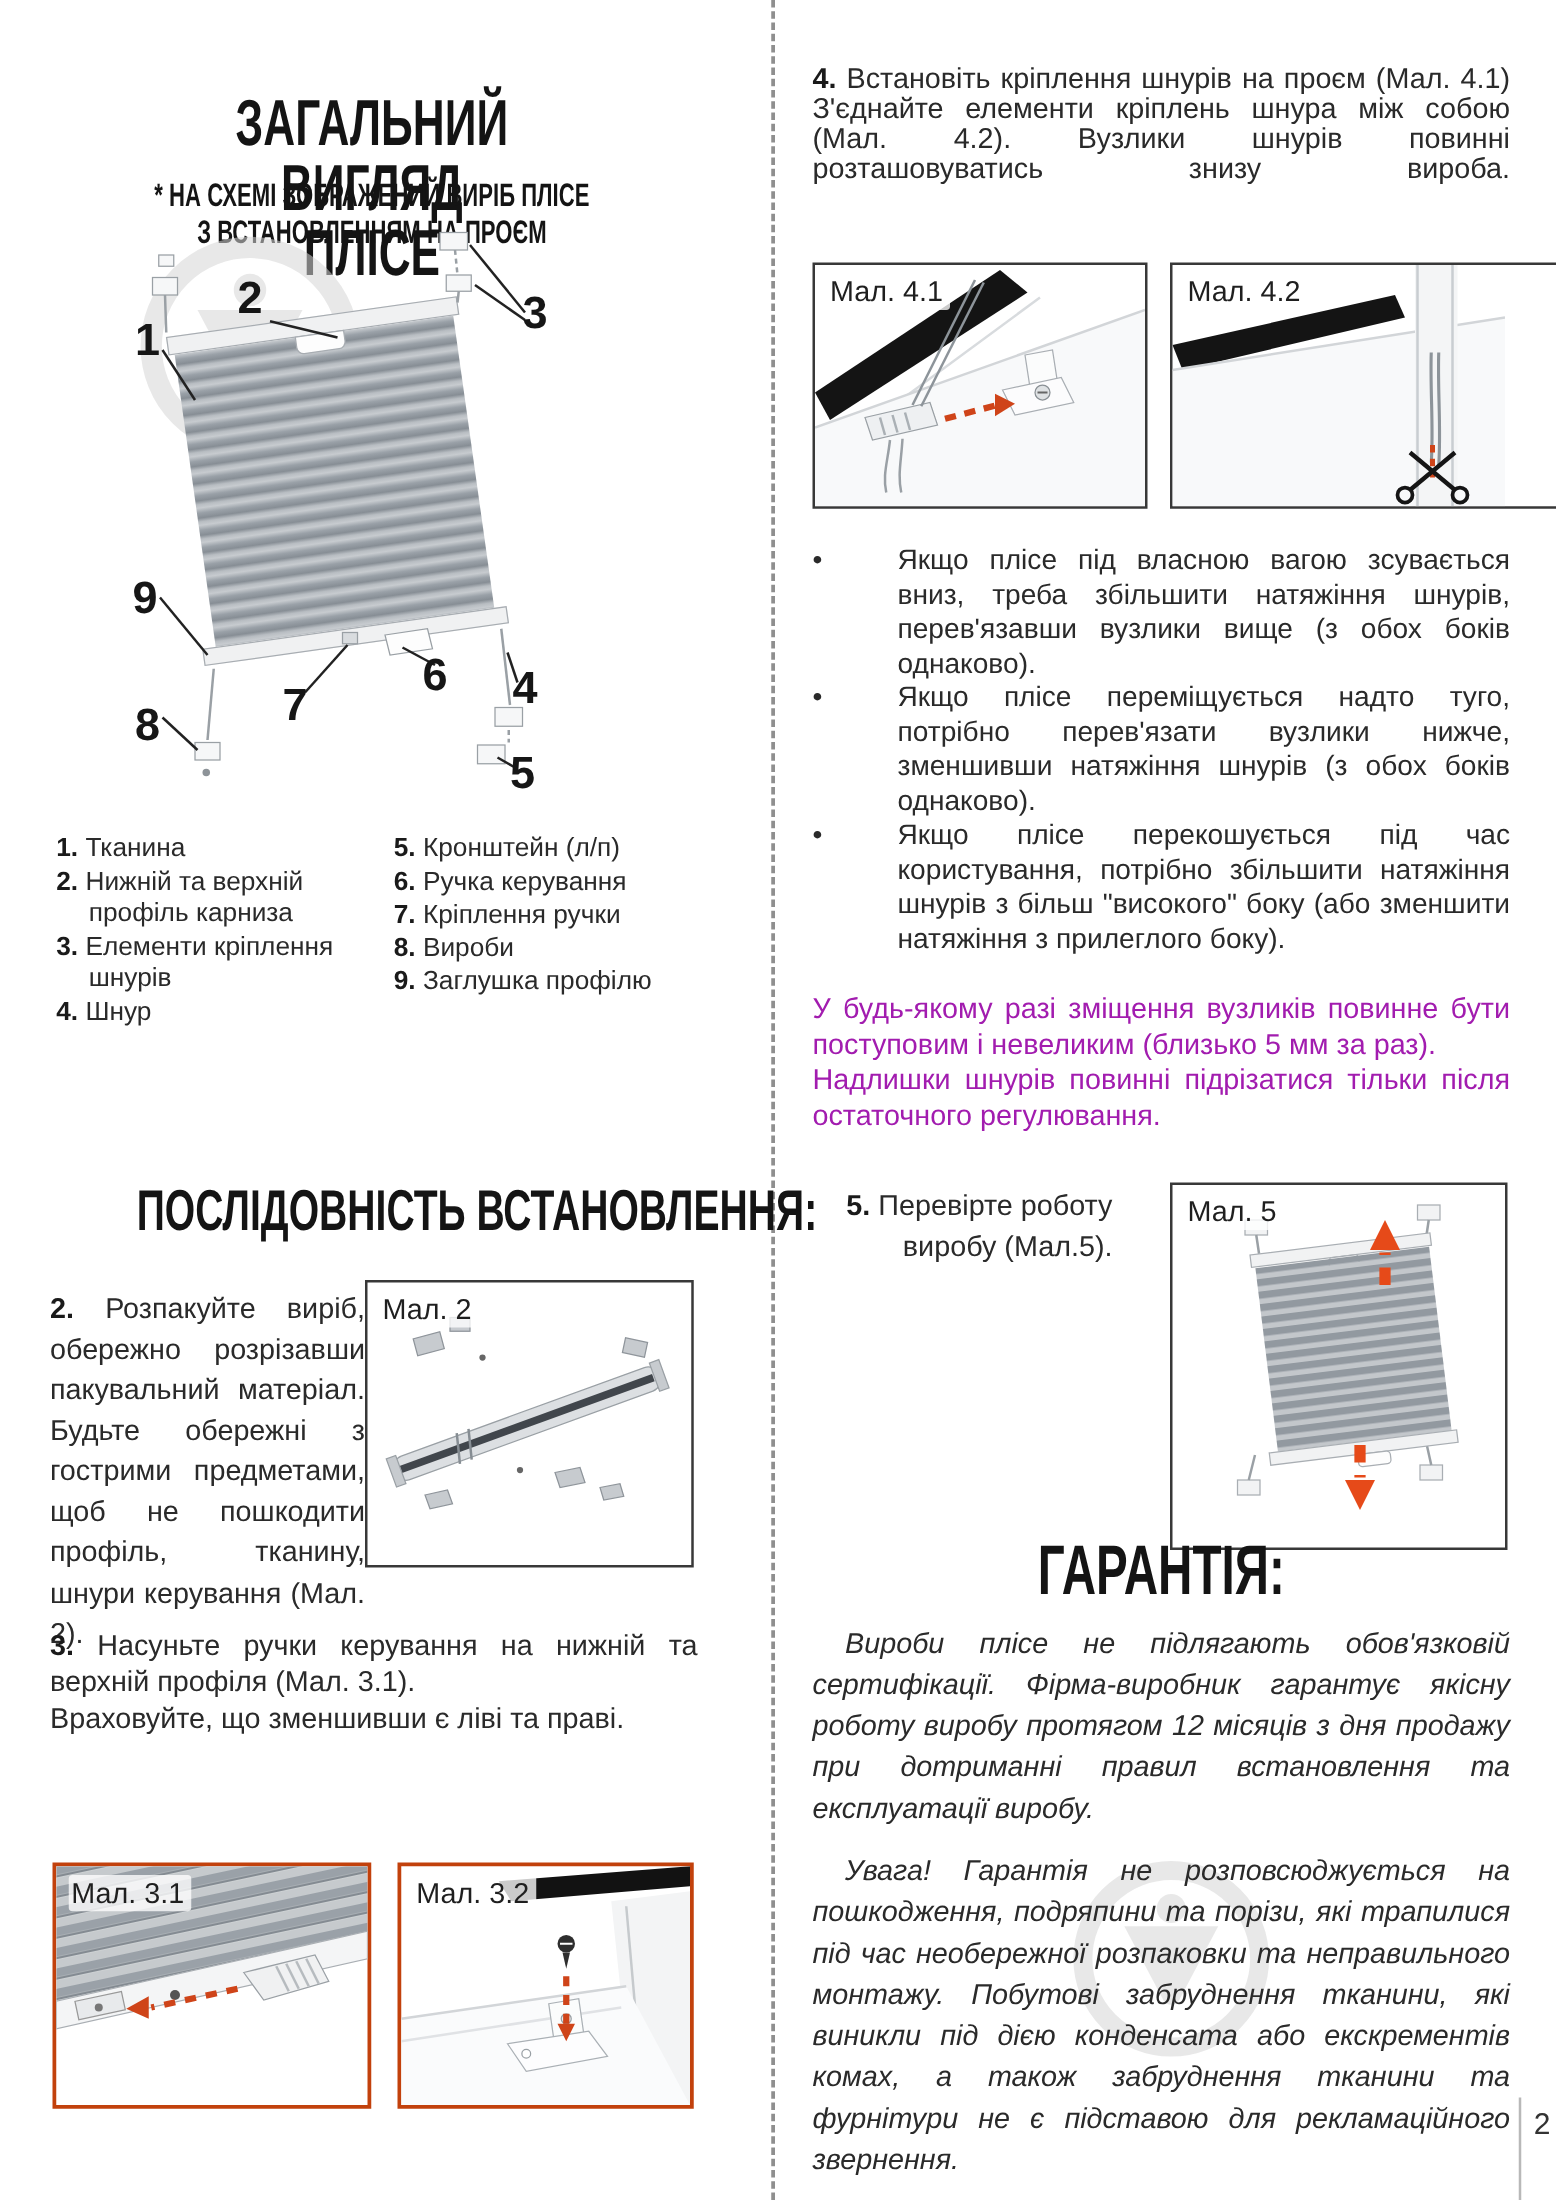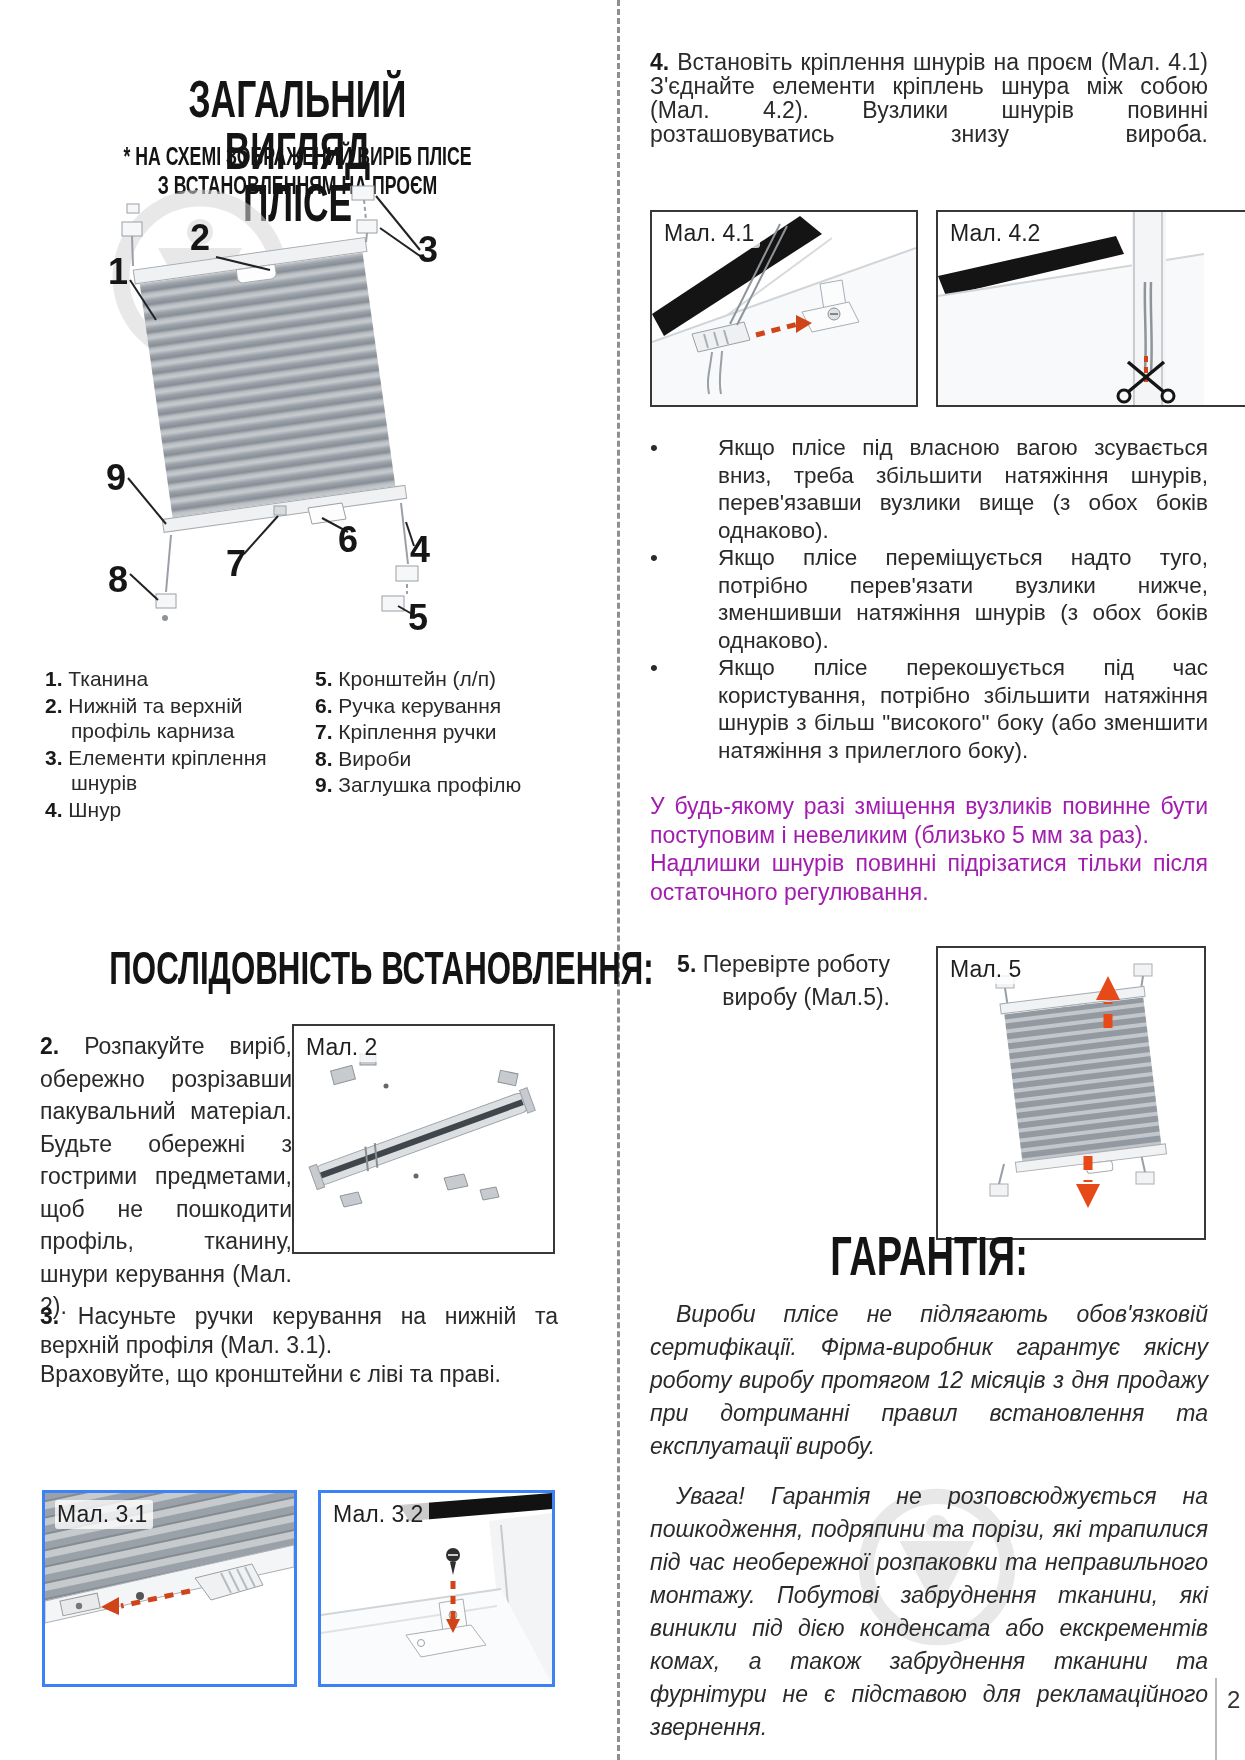--- a/index.html
+++ b/index.html
@@ -46,21 +46,21 @@
     background:repeating-linear-gradient(180deg,#c7cbcf 0px,#9aa1a8 4px,#878e95 8px,#b8bdc2 11px,#c7cbcf 13.8px);}
   .tab{position:absolute;background:#fdfdfd;border:1px solid #a8adb2;box-sizing:border-box;border-radius:0 0 6px 6px;}
   .tab-top{left:102px;top:14px;width:40px;height:15px;}
   .callout{position:absolute;font-size:36px;font-weight:800;color:#161616;line-height:36px;}
   .overlay{position:absolute;left:0;top:0;}
   
   .wm{position:absolute;opacity:.55;}
   
   .fig{position:absolute;background:#fff;box-sizing:border-box;margin:0;}
   .b2{border:2px solid #383838;}
-  .b3{border:3px solid #3b82f6;}
+  .b3{border:3px solid #c2410c;}
   .fig svg{position:absolute;left:0;top:0;}
   .fig-label{position:absolute;left:10px;top:7px;font-size:23px;color:#1f1f1f;
              background:rgba(255,255,255,.78);padding:1px 6px 1px 2px;border-radius:3px;}
   .fig2{left:292px;top:1024px;width:263px;height:230px;}
   .fig31{left:42px;top:1490px;width:255px;height:197px;}
   .fig32{left:318px;top:1490px;width:237px;height:197px;}
   .fig41{left:650px;top:210px;width:268px;height:197px;}
   .fig42{left:936px;top:210px;width:322px;height:197px;}
   .fig5{left:936px;top:946px;width:270px;height:294px;}
   
@@ -182,21 +182,21 @@
         <path d="M46,170 l18,-4 l4,11 l-18,4 z"></path>
       </g>
       <circle cx="92" cy="60" r="2.5" fill="#666"></circle>
       <circle cx="122" cy="150" r="2.5" fill="#666"></circle>
     </svg>
     <figcaption class="fig-label">Мал. 2</figcaption>
   </figure>
 
   <div class="abs body-t step3">
     <p><b class="stepnum">3.</b> <span>Насуньте ручки керування на нижній та верхній профіля (Мал. 3.1).</span></p>
-    <p>Враховуйте, що кронштейни є ліві та праві.</p>
+    <p>Враховуйте, що зменшивши є ліві та праві.</p>
   </div>
 
   <figure class="fig fig31 b3">
     <svg width="249" height="191" viewBox="0 0 249 191">
       <defs>
         <pattern id="pl31" width="16" height="16" patternUnits="userSpaceOnUse" patternTransform="rotate(-12)">
           <rect width="16" height="7" fill="#9aa1a8"></rect>
           <rect y="7" width="16" height="2" fill="#848b92"></rect>
           <rect y="9" width="16" height="7" fill="#c6cacd"></rect>
         </pattern>

